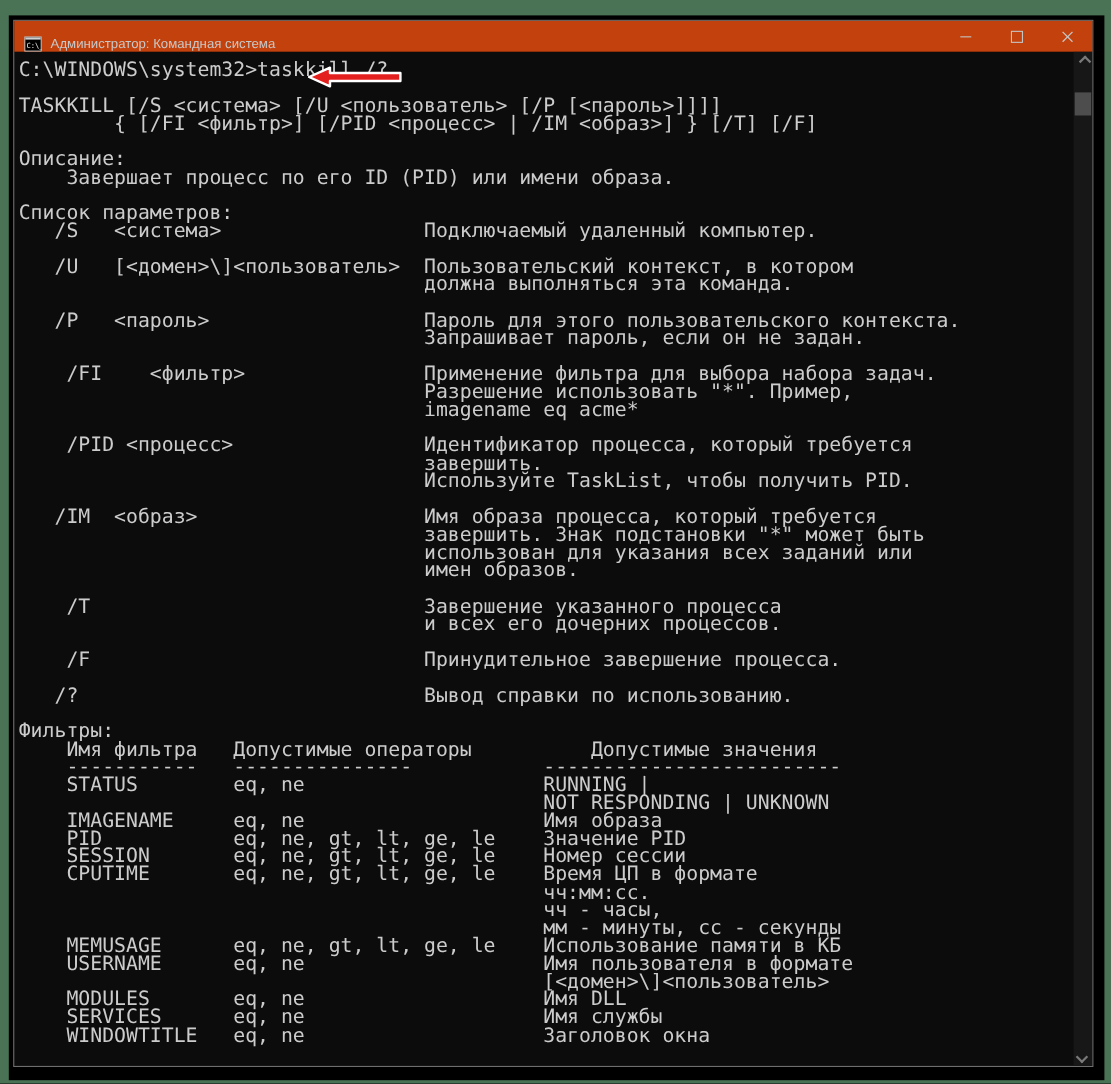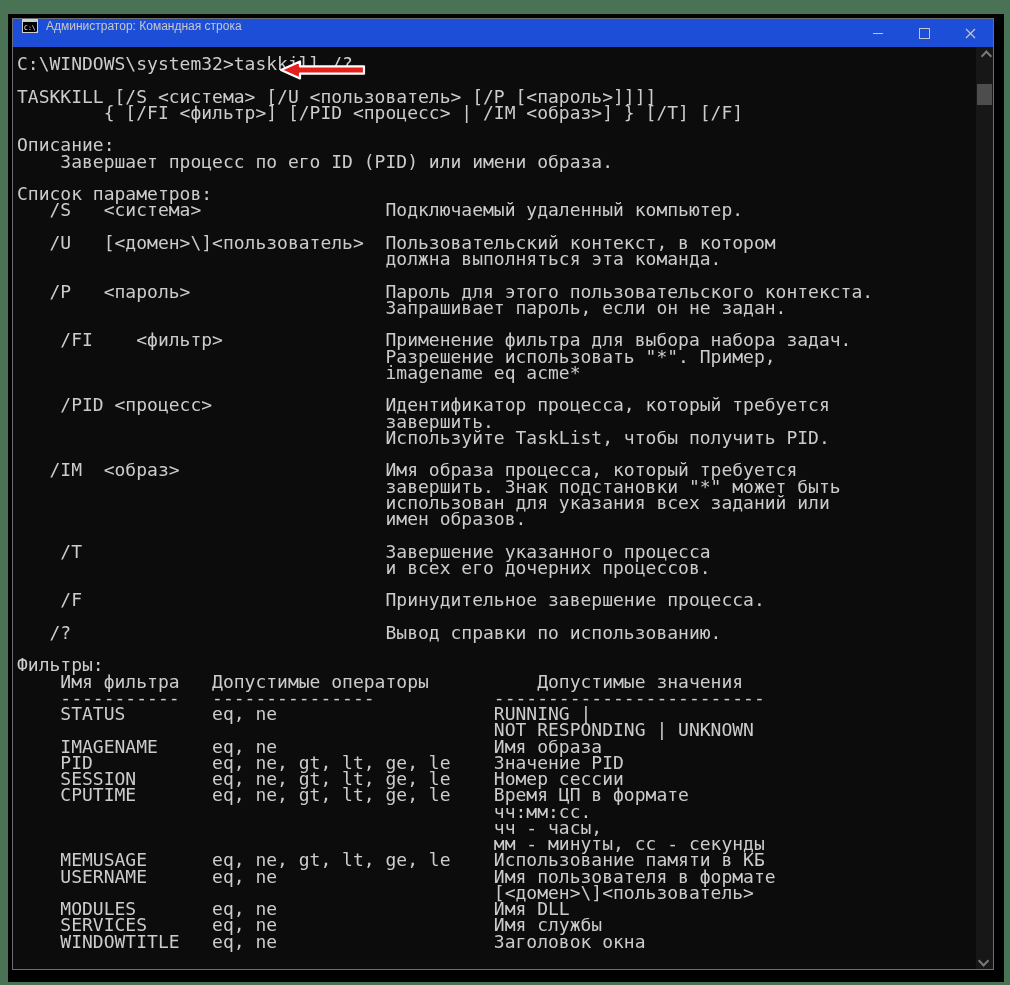--- a/index.html
+++ b/index.html
@@ -15,22 +15,22 @@
     background:#000000;
   }
   .window {
     position:absolute; left:4px; top:4px; right:10px; bottom:12px;
     background:#0c0c0c;
     border:1px solid #6e6e6e;
     display:flex; flex-direction:column;
   }
   .titlebar {
     flex:0 0 28px; height:28px;
-    background:#1d4ed8;
-    display:flex; align-items:flex-start;
+    background:#c2410c;
+    display:flex; align-items:flex-end;
   }
   .titlebar-icon { margin-left:9px; width:16px; height:14px; flex:0 0 auto; }
   .titlebar-title {
     margin-left:8px; color:#c8c8c8; font-size:12px;
     white-space:nowrap;
   }
   .controls { margin-left:auto; display:flex; height:100%; }
   .ctrl {
     width:46px; height:100%;
     display:flex; align-items:center; justify-content:center;
@@ -74,21 +74,21 @@
 
 <div class="matte">
   <div class="window">
 
     <div class="titlebar">
       <svg class="titlebar-icon" viewBox="0 0 16 14" width="16" height="14">
         <rect x="0.5" y="0.5" width="15" height="13" fill="#000000" stroke="#cfcfcf" stroke-width="1"></rect>
         <rect x="1" y="1" width="14" height="2" fill="#cfcfcf"></rect>
         <text x="2" y="11" font-family="DejaVu Sans Mono, monospace" font-size="6.5" fill="#f0f0f0">C:\_</text>
       </svg>
-      <span class="titlebar-title">Администратор: Командная строка</span>
+      <span class="titlebar-title">Администратор: Командная система</span>
       <div class="controls">
         <div class="ctrl">
           <span class="min-glyph"></span>
         </div>
         <div class="ctrl">
           <span class="max-glyph"></span>
         </div>
         <div class="ctrl">
           <svg width="11" height="11" viewBox="0 0 11 11">
             <line x1="1" y1="1" x2="10" y2="10" stroke="#c5c5c5" stroke-width="1.2"></line>

